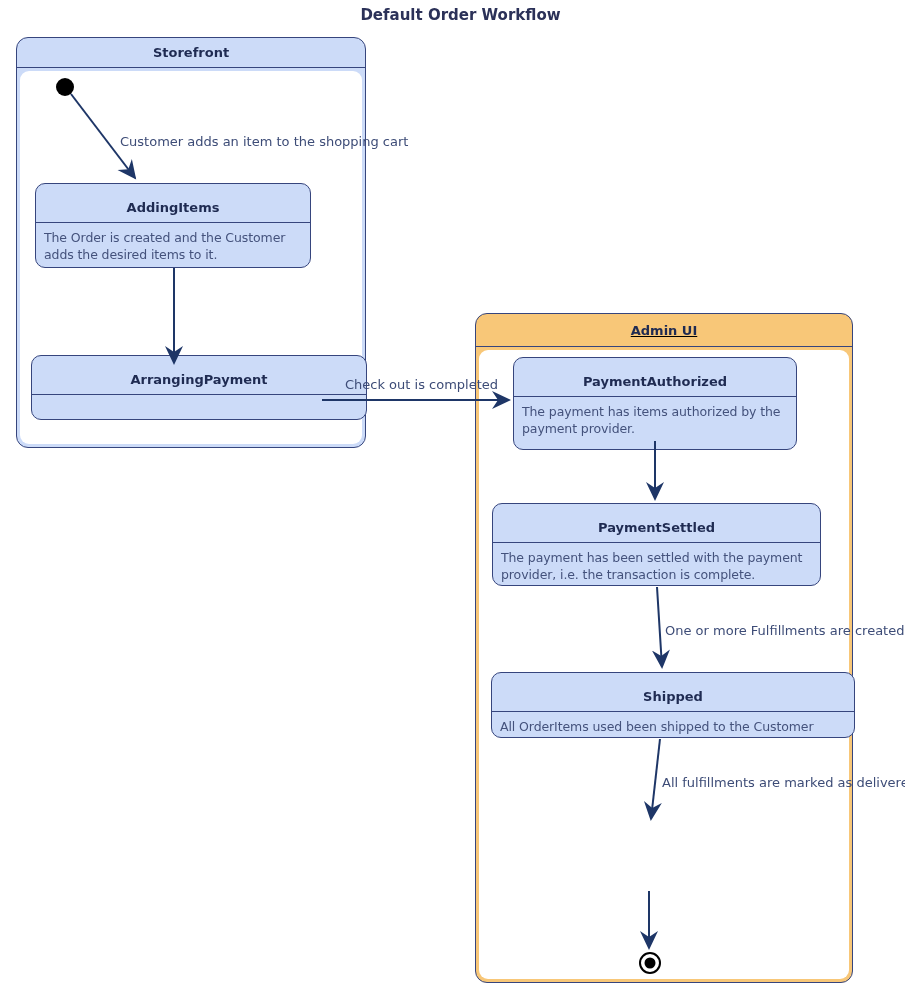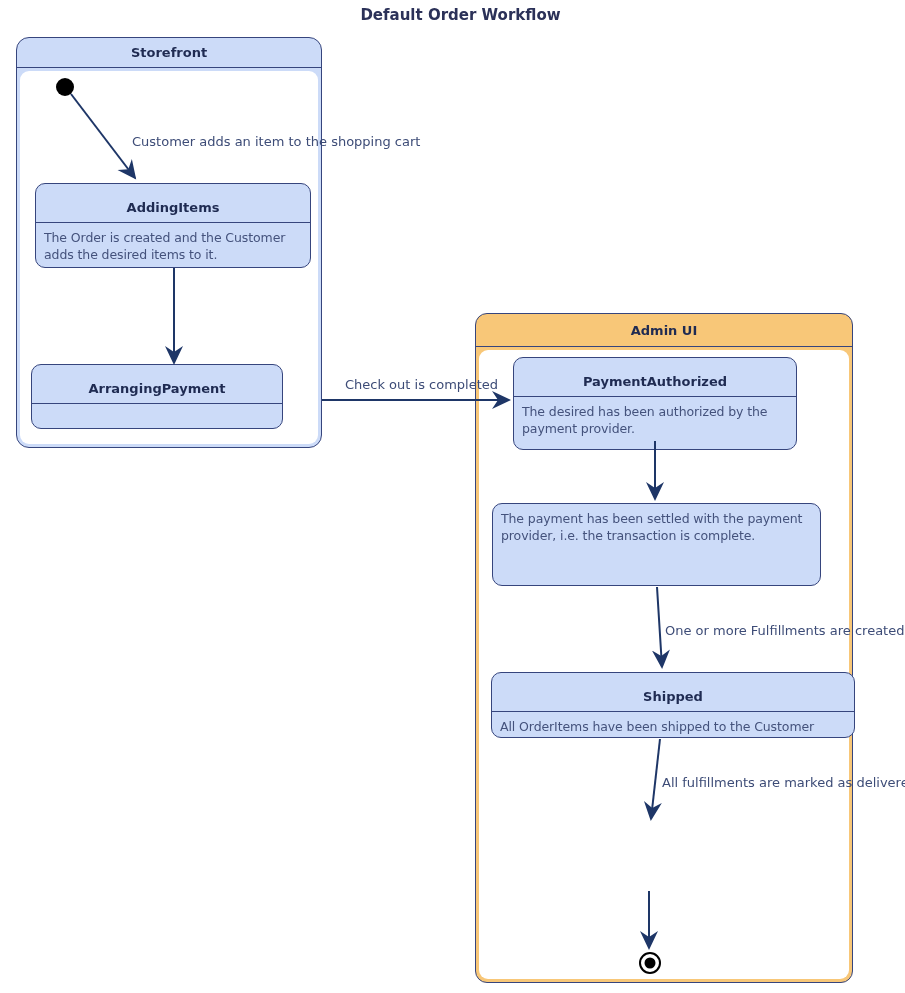--- a/index.html
+++ b/index.html
@@ -28,24 +28,24 @@
     box-sizing:border-box;z-index:1;
   }
   .container-header{
     display:flex;align-items:center;justify-content:center;
     font-size:13px;font-weight:bold;color:var(--name_text);
     border-bottom:1.5px solid var(--state_border);
   }
   .container-body{
     position:absolute;left:3px;right:3px;bottom:3px;background:#fff;border-radius:9px;
   }
-  .storefront{left:8px;top:37px;width:306px;height:411px;background:var(--state_fill);border-radius:13px;}
+  .storefront{left:8px;top:37px;width:350px;height:411px;background:var(--state_fill);}
   .storefront .container-header{height:29px;}
   .storefront .container-body{top:33px;}
-  .admin-ui{left:467px;top:313px;width:378px;height:670px;background:var(--container_admin_fill);}
+  .admin-ui{left:467px;top:313px;width:378px;height:670px;background:var(--container_admin_fill);text-decoration:underline;}
   .admin-ui .container-header{height:32px;}
   .admin-ui .container-body{top:36px;}
   .state{
     position:absolute;background:var(--state_fill);
     border:1.5px solid var(--state_border);border-radius:10px;
     box-sizing:border-box;z-index:2;overflow:hidden;
   }
   .state-name{
     text-align:center;font-weight:bold;font-size:13px;color:var(--name_text);
     padding:16px 6px 7px 6px;border-bottom:1.5px solid var(--state_border);
@@ -81,40 +81,41 @@
       <span>Admin UI</span>
     </div>
     <div class="container-body"></div>
   </div>
 
   <div class="state" style="left:27px;top:183px;width:276px;height:85px;">
     <div class="state-name">AddingItems</div>
     <div class="state-desc">The Order is created and the Customer adds the desired items to it.</div>
   </div>
 
-  <div class="state" style="left:23px;top:364px;width:252px;height:65px;">
+  <div class="state" style="left:23px;top:355px;width:336px;height:65px;">
     <div class="state-name">ArrangingPayment</div>
   </div>
 
   <div class="state" style="left:505px;top:357px;width:284px;height:93px;">
     <div class="state-name">PaymentAuthorized</div>
-    <div class="state-desc">The desired has been authorized by the payment provider.</div>
+    <div class="state-desc">The payment has items authorized by the payment provider.</div>
   </div>
 
   <div class="state" style="left:484px;top:503px;width:329px;height:83px;">
+    <div class="state-name">PaymentSettled</div>
     <div class="state-desc">The payment has been settled with the payment provider, i.e. the transaction is complete.</div>
   </div>
 
   <div class="state" style="left:483px;top:672px;width:364px;height:66px;">
     <div class="state-name">Shipped</div>
-    <div class="state-desc">All OrderItems have been shipped to the Customer</div>
+    <div class="state-desc">All OrderItems used been shipped to the Customer</div>
   </div>
 
 
-  <div class="edge-label" style="left:124px;top:134px;">Customer adds an item to the shopping cart</div>
+  <div class="edge-label" style="left:112px;top:134px;">Customer adds an item to the shopping cart</div>
   <div class="edge-label" style="left:337px;top:377px;">Check out is completed</div>
   <div class="edge-label" style="left:657px;top:623px;">One or more Fulfillments are created</div>
   <div class="edge-label" style="left:654px;top:775px;">All fulfillments are marked as delivered</div>
 
   <svg id="edges" width="905" height="993" viewBox="0 0 905 993">
     <defs>
       <marker id="arrowhead" markerWidth="11" markerHeight="10" refX="8.5" refY="4.5" orient="auto">
         <path d="M0,0 L9.5,4.5 L0,9 L3,4.5 Z" fill="var(--arrow)"></path>
       </marker>
     </defs>

